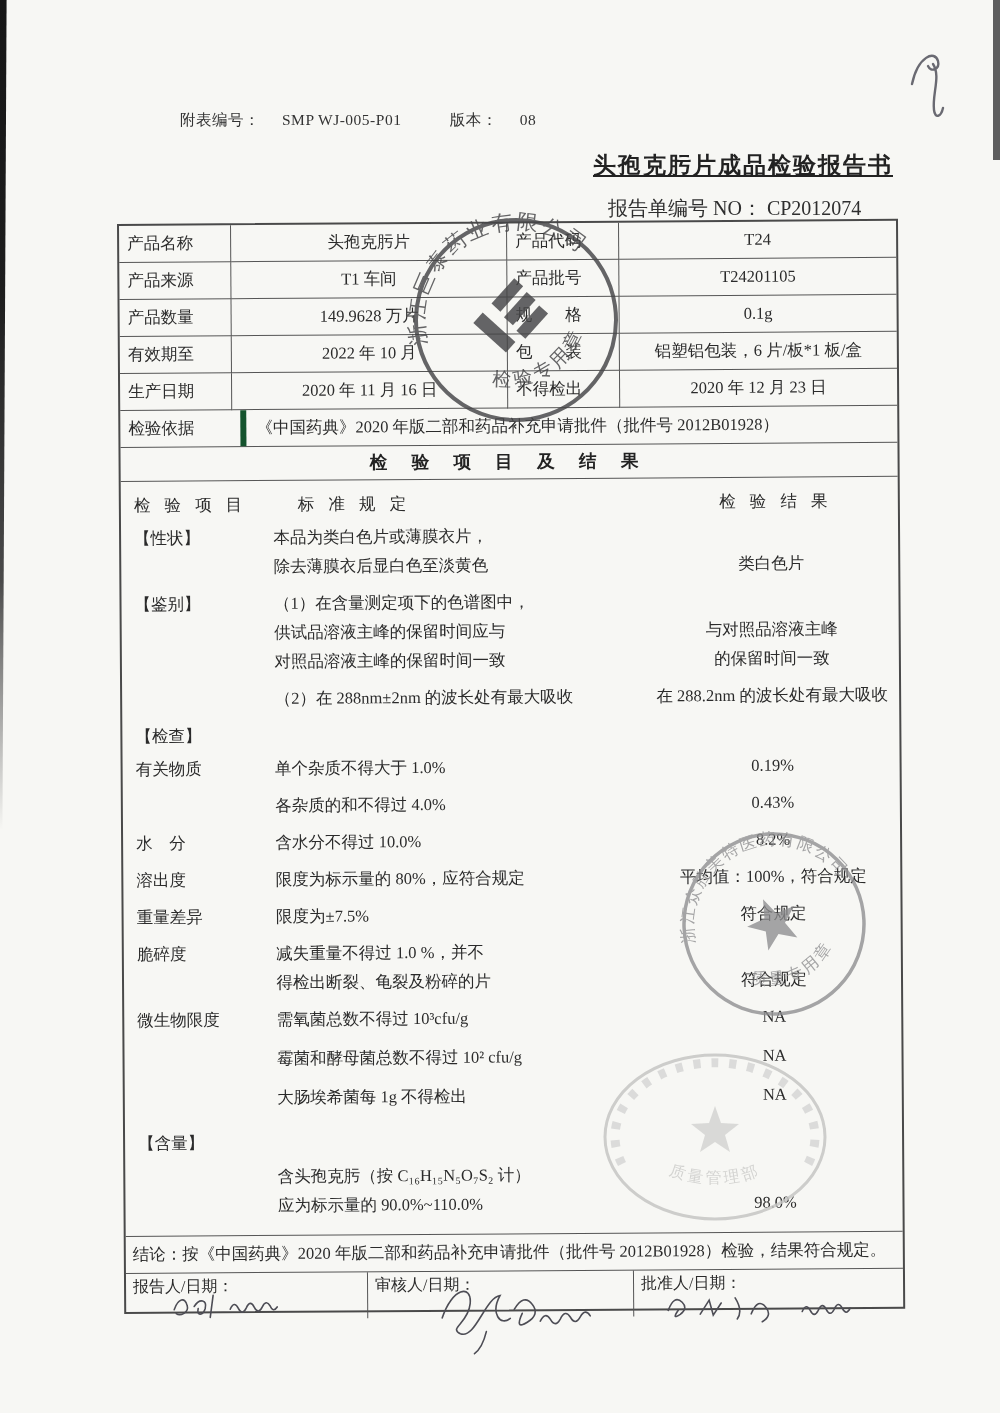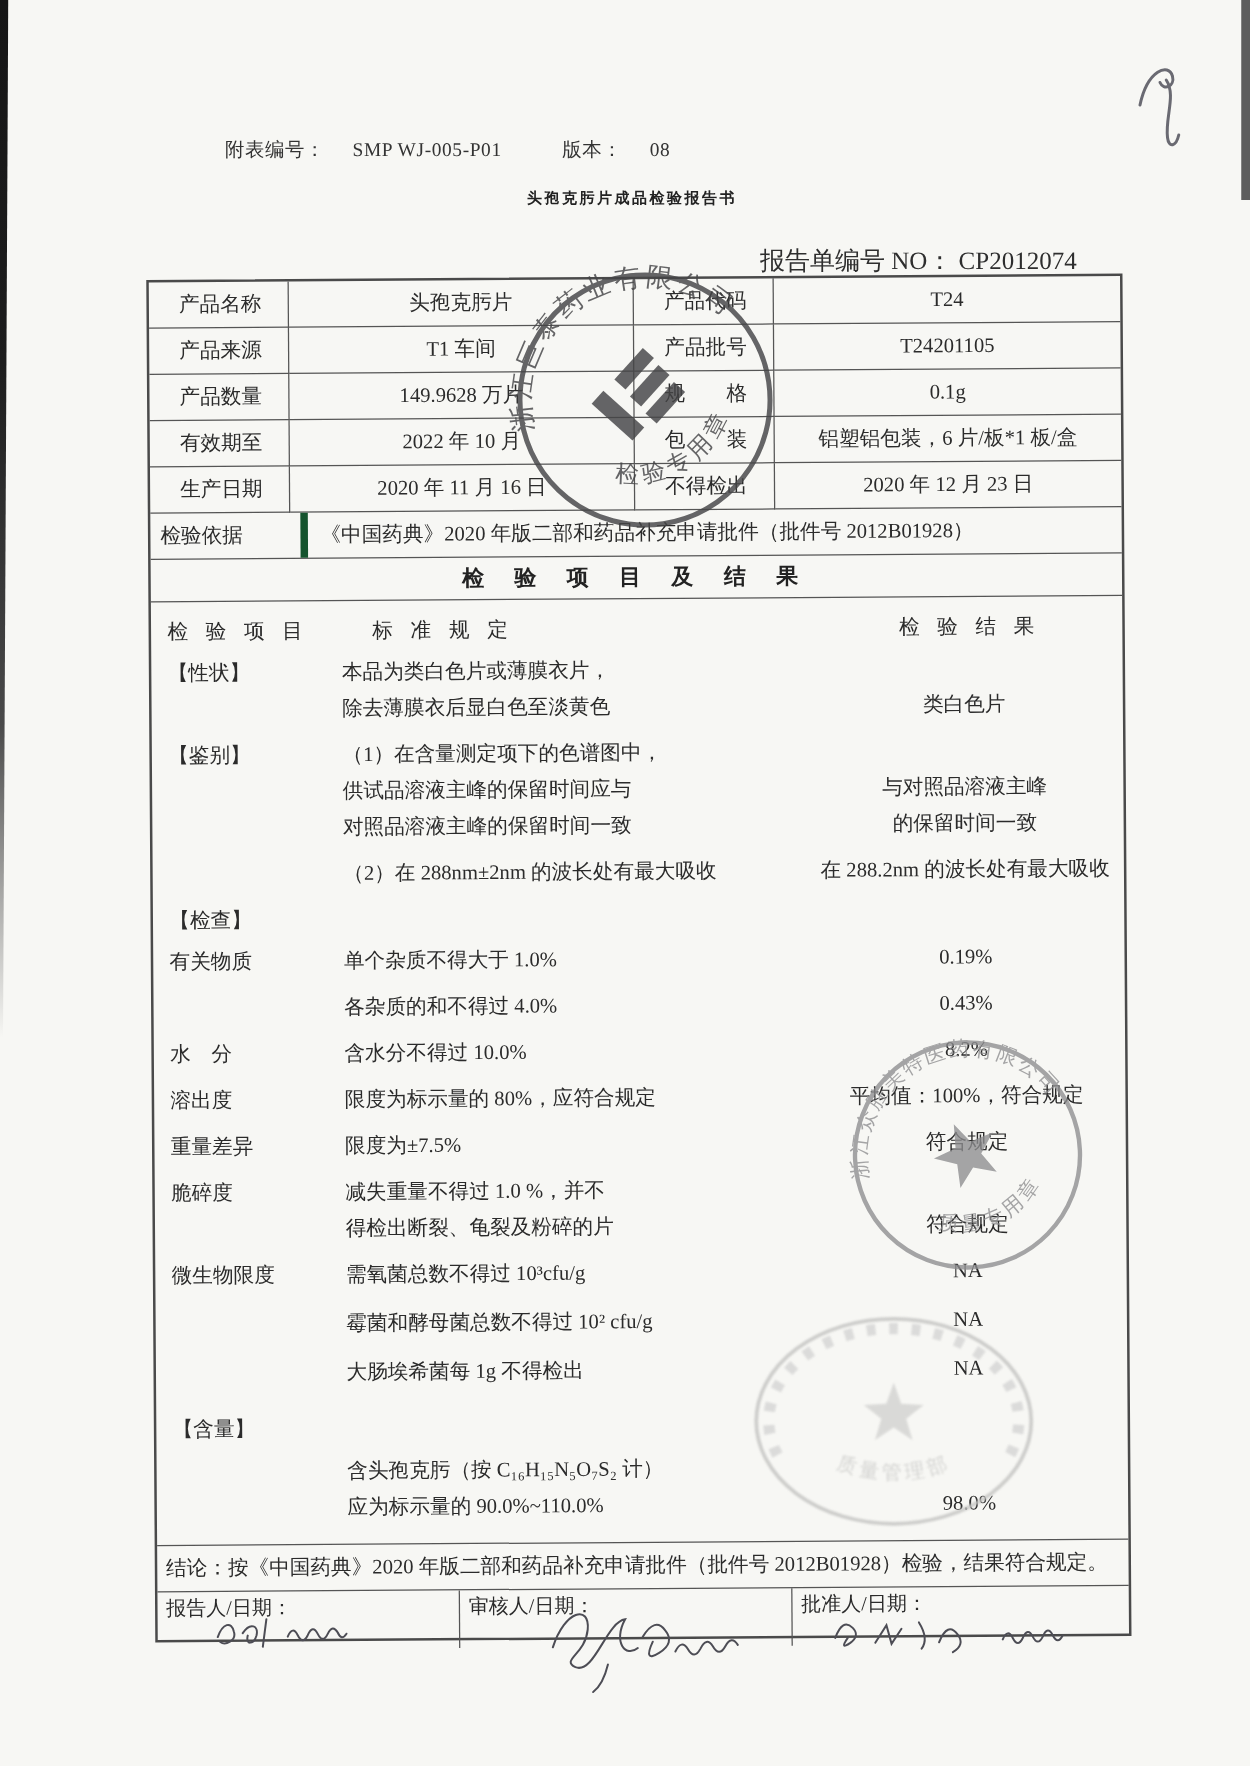--- a/index.html
+++ b/index.html
@@ -15,36 +15,36 @@
     background:linear-gradient(to bottom,#161616 0%,#1d1d1d 35%,#4a4a4a 70%,rgba(90,90,90,0) 100%);
     clip-path:polygon(0 0,60% 0,22% 100%,0 100%);
   }
   .edge-right{
     position:absolute;right:0;top:0;width:7px;height:160px;z-index:5;
     background:#2c2c2c;opacity:.75;filter:blur(.4px);
   }
   
   .form-meta{position:absolute;left:168px;top:110px;font-size:15.5px;letter-spacing:.5px;color:#333;}
   .form-meta span{margin-right:10px;padding-left:12px;}
-  .doc-title{position:absolute;left:118px;top:150px;width:775px;text-align:center;
-    font-size:12px;font-weight:700;letter-spacing:2px;color:#222;}
+  .doc-title{position:absolute;left:118px;top:150px;width:775px;text-align:right;
+    font-size:23px;font-weight:700;letter-spacing:2px;color:#222;text-decoration:underline;}
   .report-no{position:absolute;left:608px;top:195px;font-size:20px;color:#2e2e2e;}
   
   .sheet{
     position:absolute;left:117px;top:224px;width:777px;height:1086px;
     border:2px solid #4a4a4a;background:transparent;
     transform:rotate(-0.38deg);transform-origin:0 0;
     font-size:16.5px;
   }
   .info-grid{display:grid;grid-template-columns:112px 276px 112px 1fr;}
   .info-grid .cell{
     border-bottom:1px solid #555;border-right:1px solid #555;
     height:36px;line-height:36px;padding:0 6px;white-space:nowrap;overflow:visible;
   }
-  .info-grid .cell.lab{padding-left:24px;}
+  .info-grid .cell.lab{padding-left:8px;}
   .info-grid .cell.val{text-align:center;border-right:1px solid #555;}
   .info-grid .cell.last{border-right:none;}
   .basis-row{display:flex;border-bottom:1px solid #555;}
   .basis-row .lab{width:112px;border-right:6px solid #14532d;height:36px;line-height:36px;padding-left:8px;}
   .basis-row .val{flex:1;height:36px;line-height:36px;padding-left:10px;white-space:nowrap;}
   .section-head{
     border-bottom:1px solid #555;height:33px;line-height:33px;text-align:center;
     font-weight:700;font-size:17.5px;letter-spacing:10px;color:#222;
   }
   

